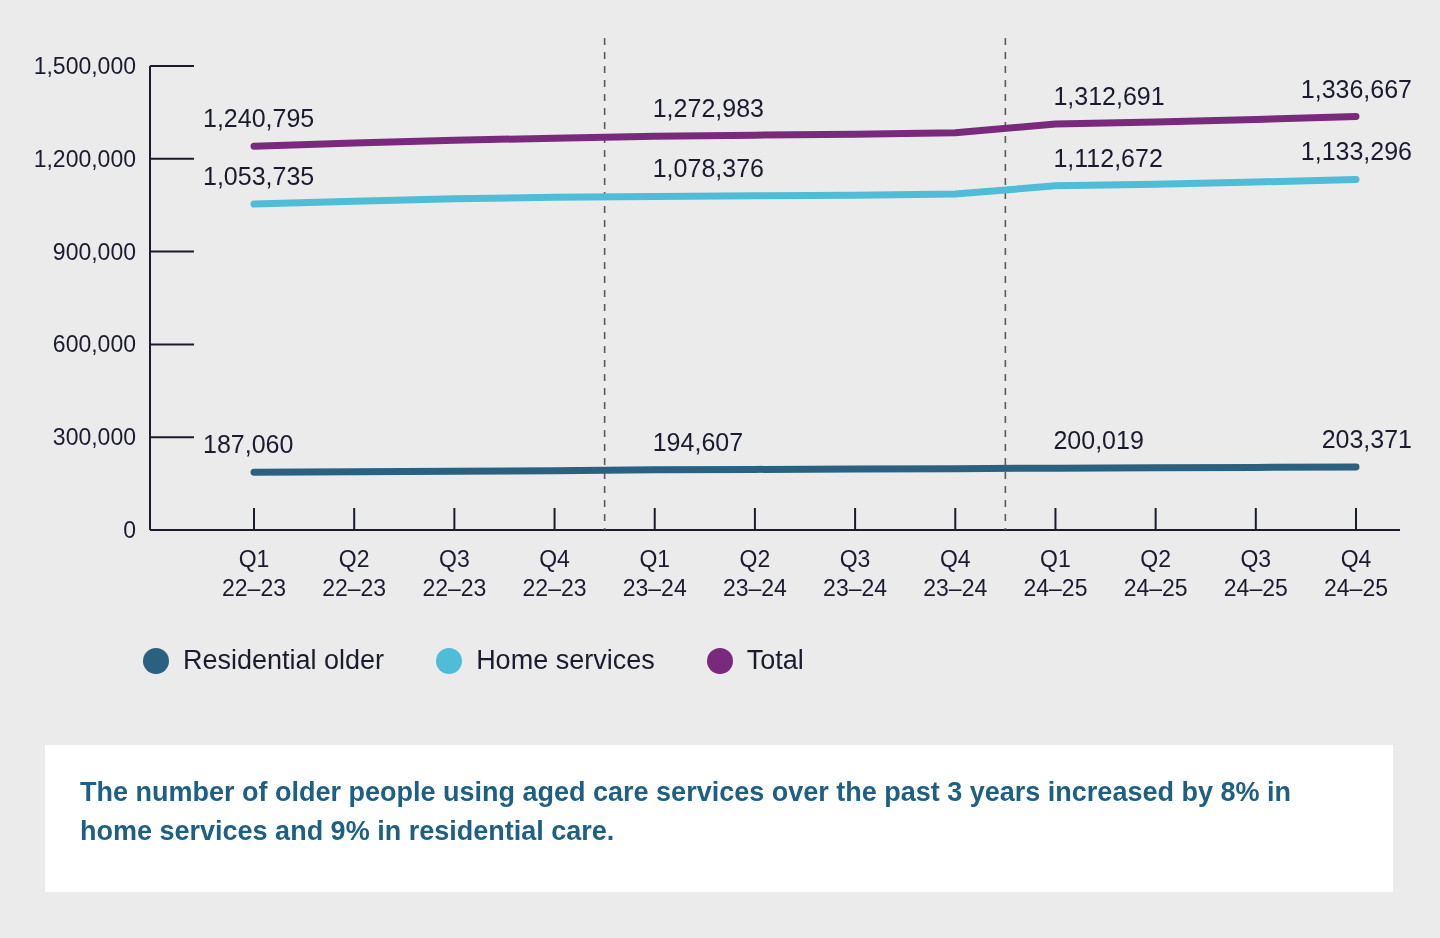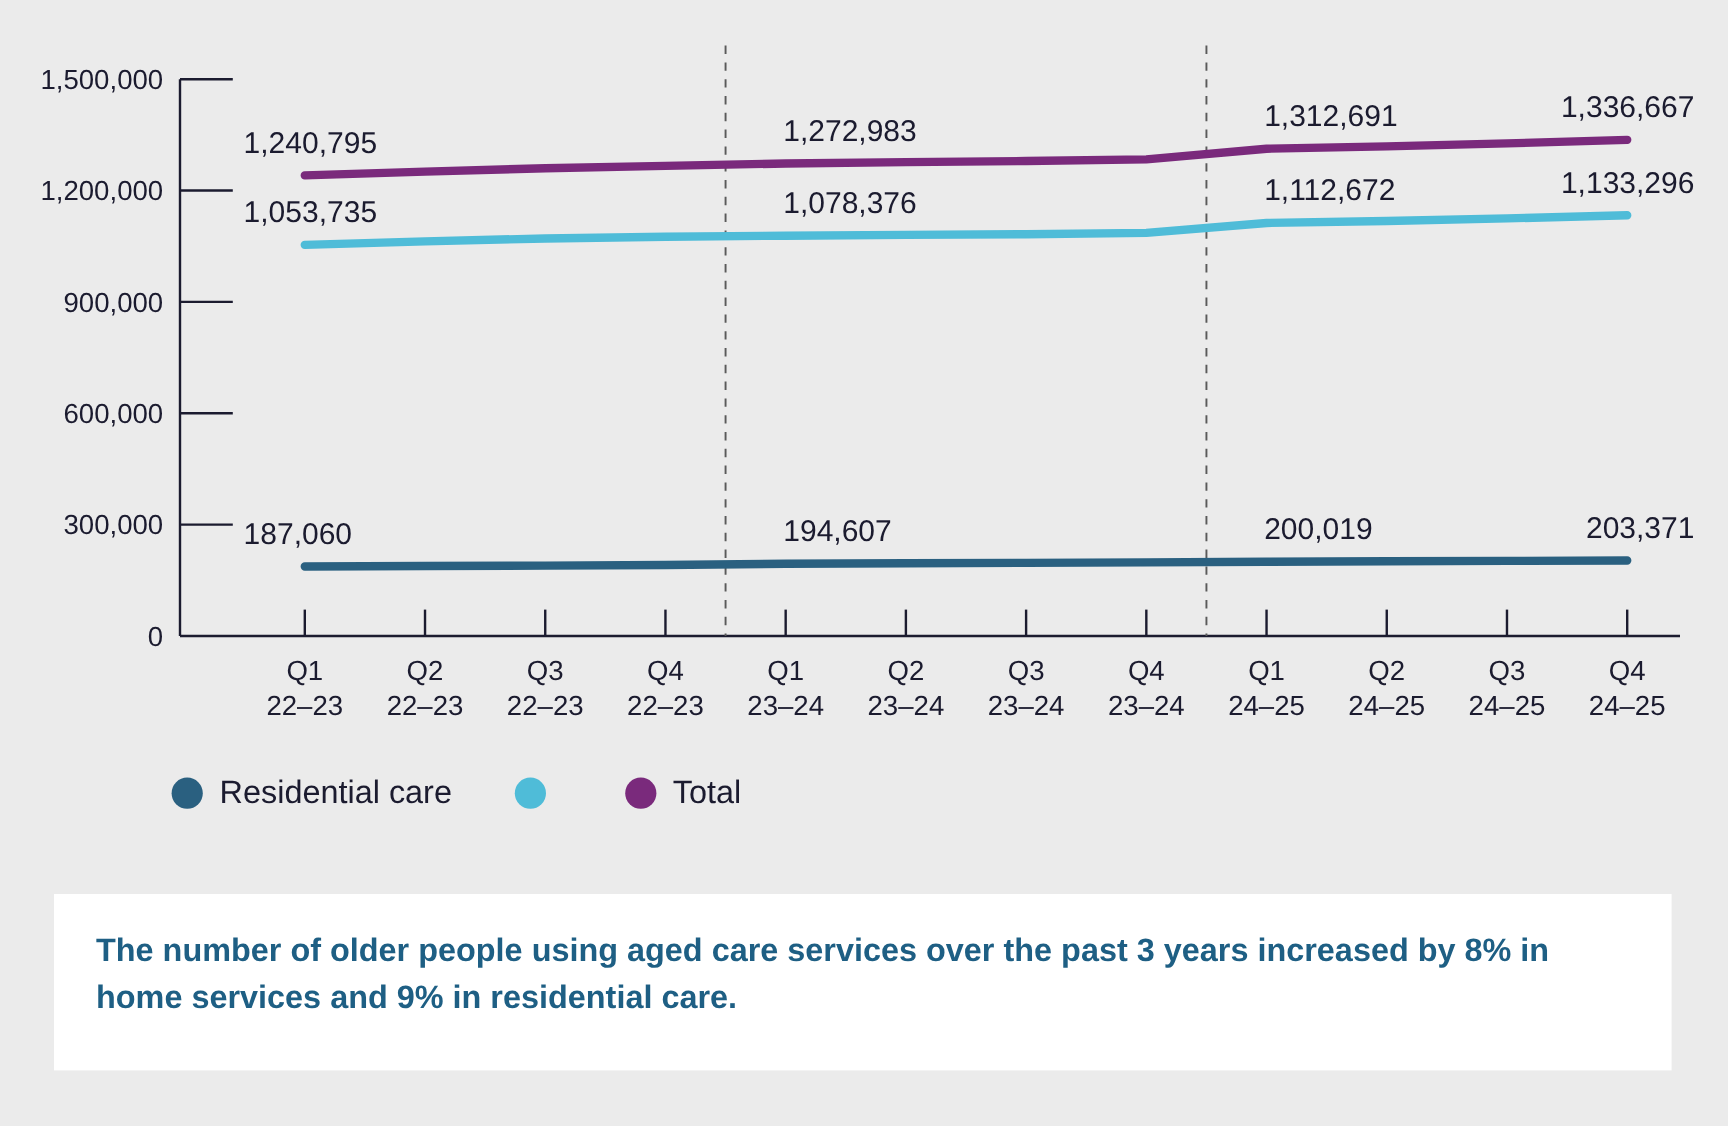--- a/index.html
+++ b/index.html
@@ -200,24 +200,25 @@
       <text class="point-label" text-anchor="start" x="203" y="453.13610666666665">187,060</text>
       <text class="point-label" text-anchor="start" x="652.7272727272727" y="450.801568">194,607</text>
       <text class="point-label" text-anchor="start" x="1053.4545454545455" y="449.127456">200,019</text>
       <text class="point-label" text-anchor="end" x="1412" y="448.0905706666667">203,371</text>
     </svg>
 </div>
 
 <div id="legend">
     <div class="legend-item">
       <span class="legend-swatch" style="background: rgb(42, 96, 128);"></span>
-      <span class="legend-label">Residential care</span>
+      <span class="legend-label">Residential older</span>
     </div>
     <div class="legend-item">
       <span class="legend-swatch" style="background: rgb(79, 188, 216);"></span>
+      <span class="legend-label">Home services</span>
     </div>
     <div class="legend-item">
       <span class="legend-swatch" style="background: rgb(122, 42, 124);"></span>
       <span class="legend-label">Total</span>
     </div>
   </div>
 
 <div id="caption-box">
   <div id="caption-text" style="color: rgb(30, 95, 132);">The number of older people using aged care services over the past 3 years increased by 8% in home services and 9% in residential care.</div>
 </div>

